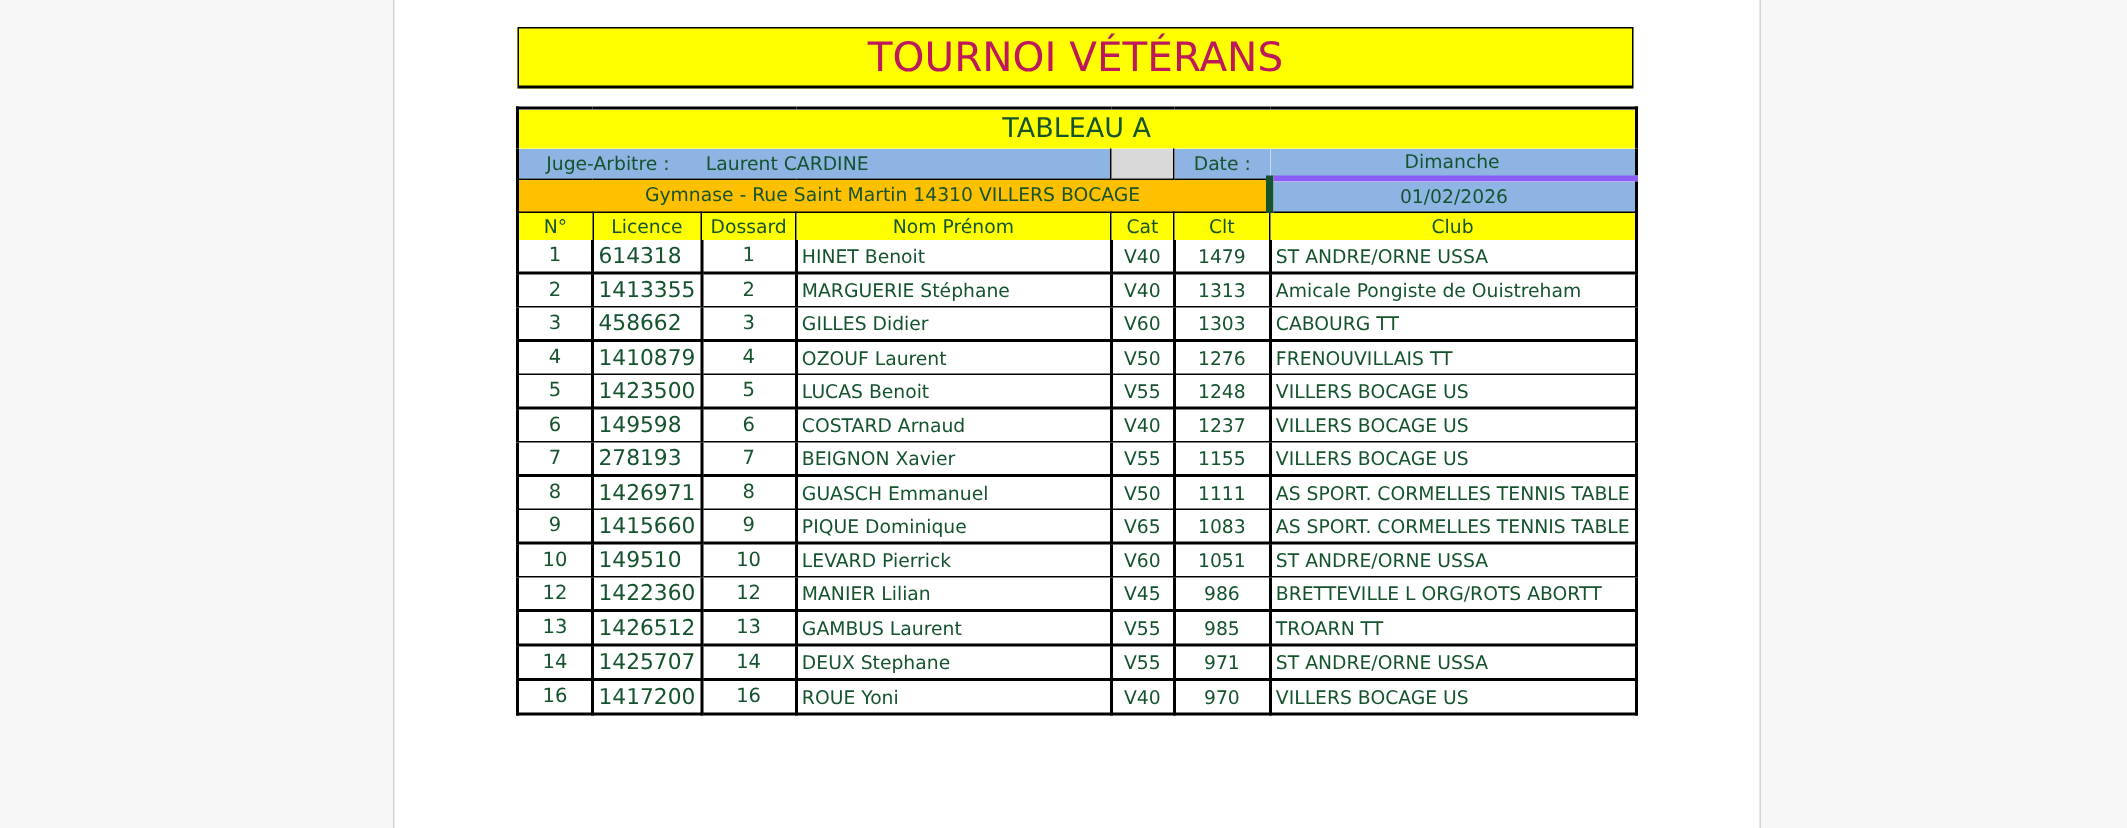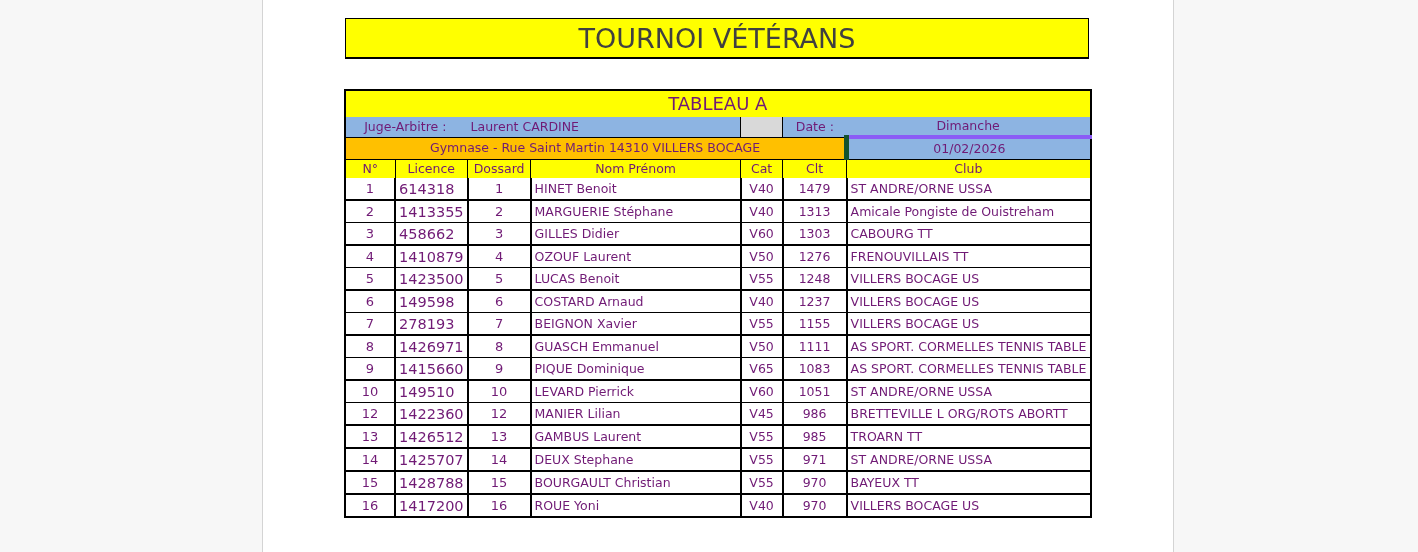--- a/index.html
+++ b/index.html
@@ -12,26 +12,26 @@
   .page {
     position: absolute; left: 262px; top: 0; width: 910px; height: 552px;
     background: #ffffff;
     border-left: 1px solid #d4d4d4; border-right: 1px solid #d4d4d4;
   }
   .title-box {
     position: absolute; left: 345px; top: 18px; width: 742px; height: 38px;
     background: #ffff00;
     border: 1px solid #000; border-bottom: 2px solid #000;
     display: flex; align-items: center; justify-content: center;
-    font-size: 27px; color: #404040;
+    font-size: 27px; color: #be185d;
   }
   table.sheet {
-    position: absolute; left: 344px; top: 89px;
+    position: absolute; left: 344px; top: 71px;
     border-collapse: collapse; table-layout: fixed;
-    font-size: 12.5px; color: #701a75;
+    font-size: 12.5px; color: #14532d;
   }
   table.sheet td {
     padding: 0 3px; height: 19px; line-height: 18px;
     white-space: nowrap; overflow: hidden;
   }
   .yellow { background: #ffff00; }
   .blue { background: #8db4e2; }
   .orange { background: #ffc000; }
   .green { background: #92d050; }
   .gray { background: #d9d9d9; }
@@ -205,29 +205,20 @@
       <tr class="data">
         <td class="c num">14</td>
         <td class="l lic">1425707</td>
         <td class="c num">14</td>
         <td class="l">DEUX Stephane</td>
         <td class="c">V55</td>
         <td class="c">971</td>
         <td class="l">ST ANDRE/ORNE USSA</td>
       </tr>
       <tr class="data">
-        <td class="c num">15</td>
-        <td class="l lic">1428788</td>
-        <td class="c num">15</td>
-        <td class="l">BOURGAULT Christian</td>
-        <td class="c">V55</td>
-        <td class="c">970</td>
-        <td class="l">BAYEUX TT</td>
-      </tr>
-      <tr class="data">
         <td class="c num">16</td>
         <td class="l lic">1417200</td>
         <td class="c num">16</td>
         <td class="l">ROUE Yoni</td>
         <td class="c">V40</td>
         <td class="c">970</td>
         <td class="l">VILLERS BOCAGE US</td>
       </tr>
     </tbody>
 </table>

